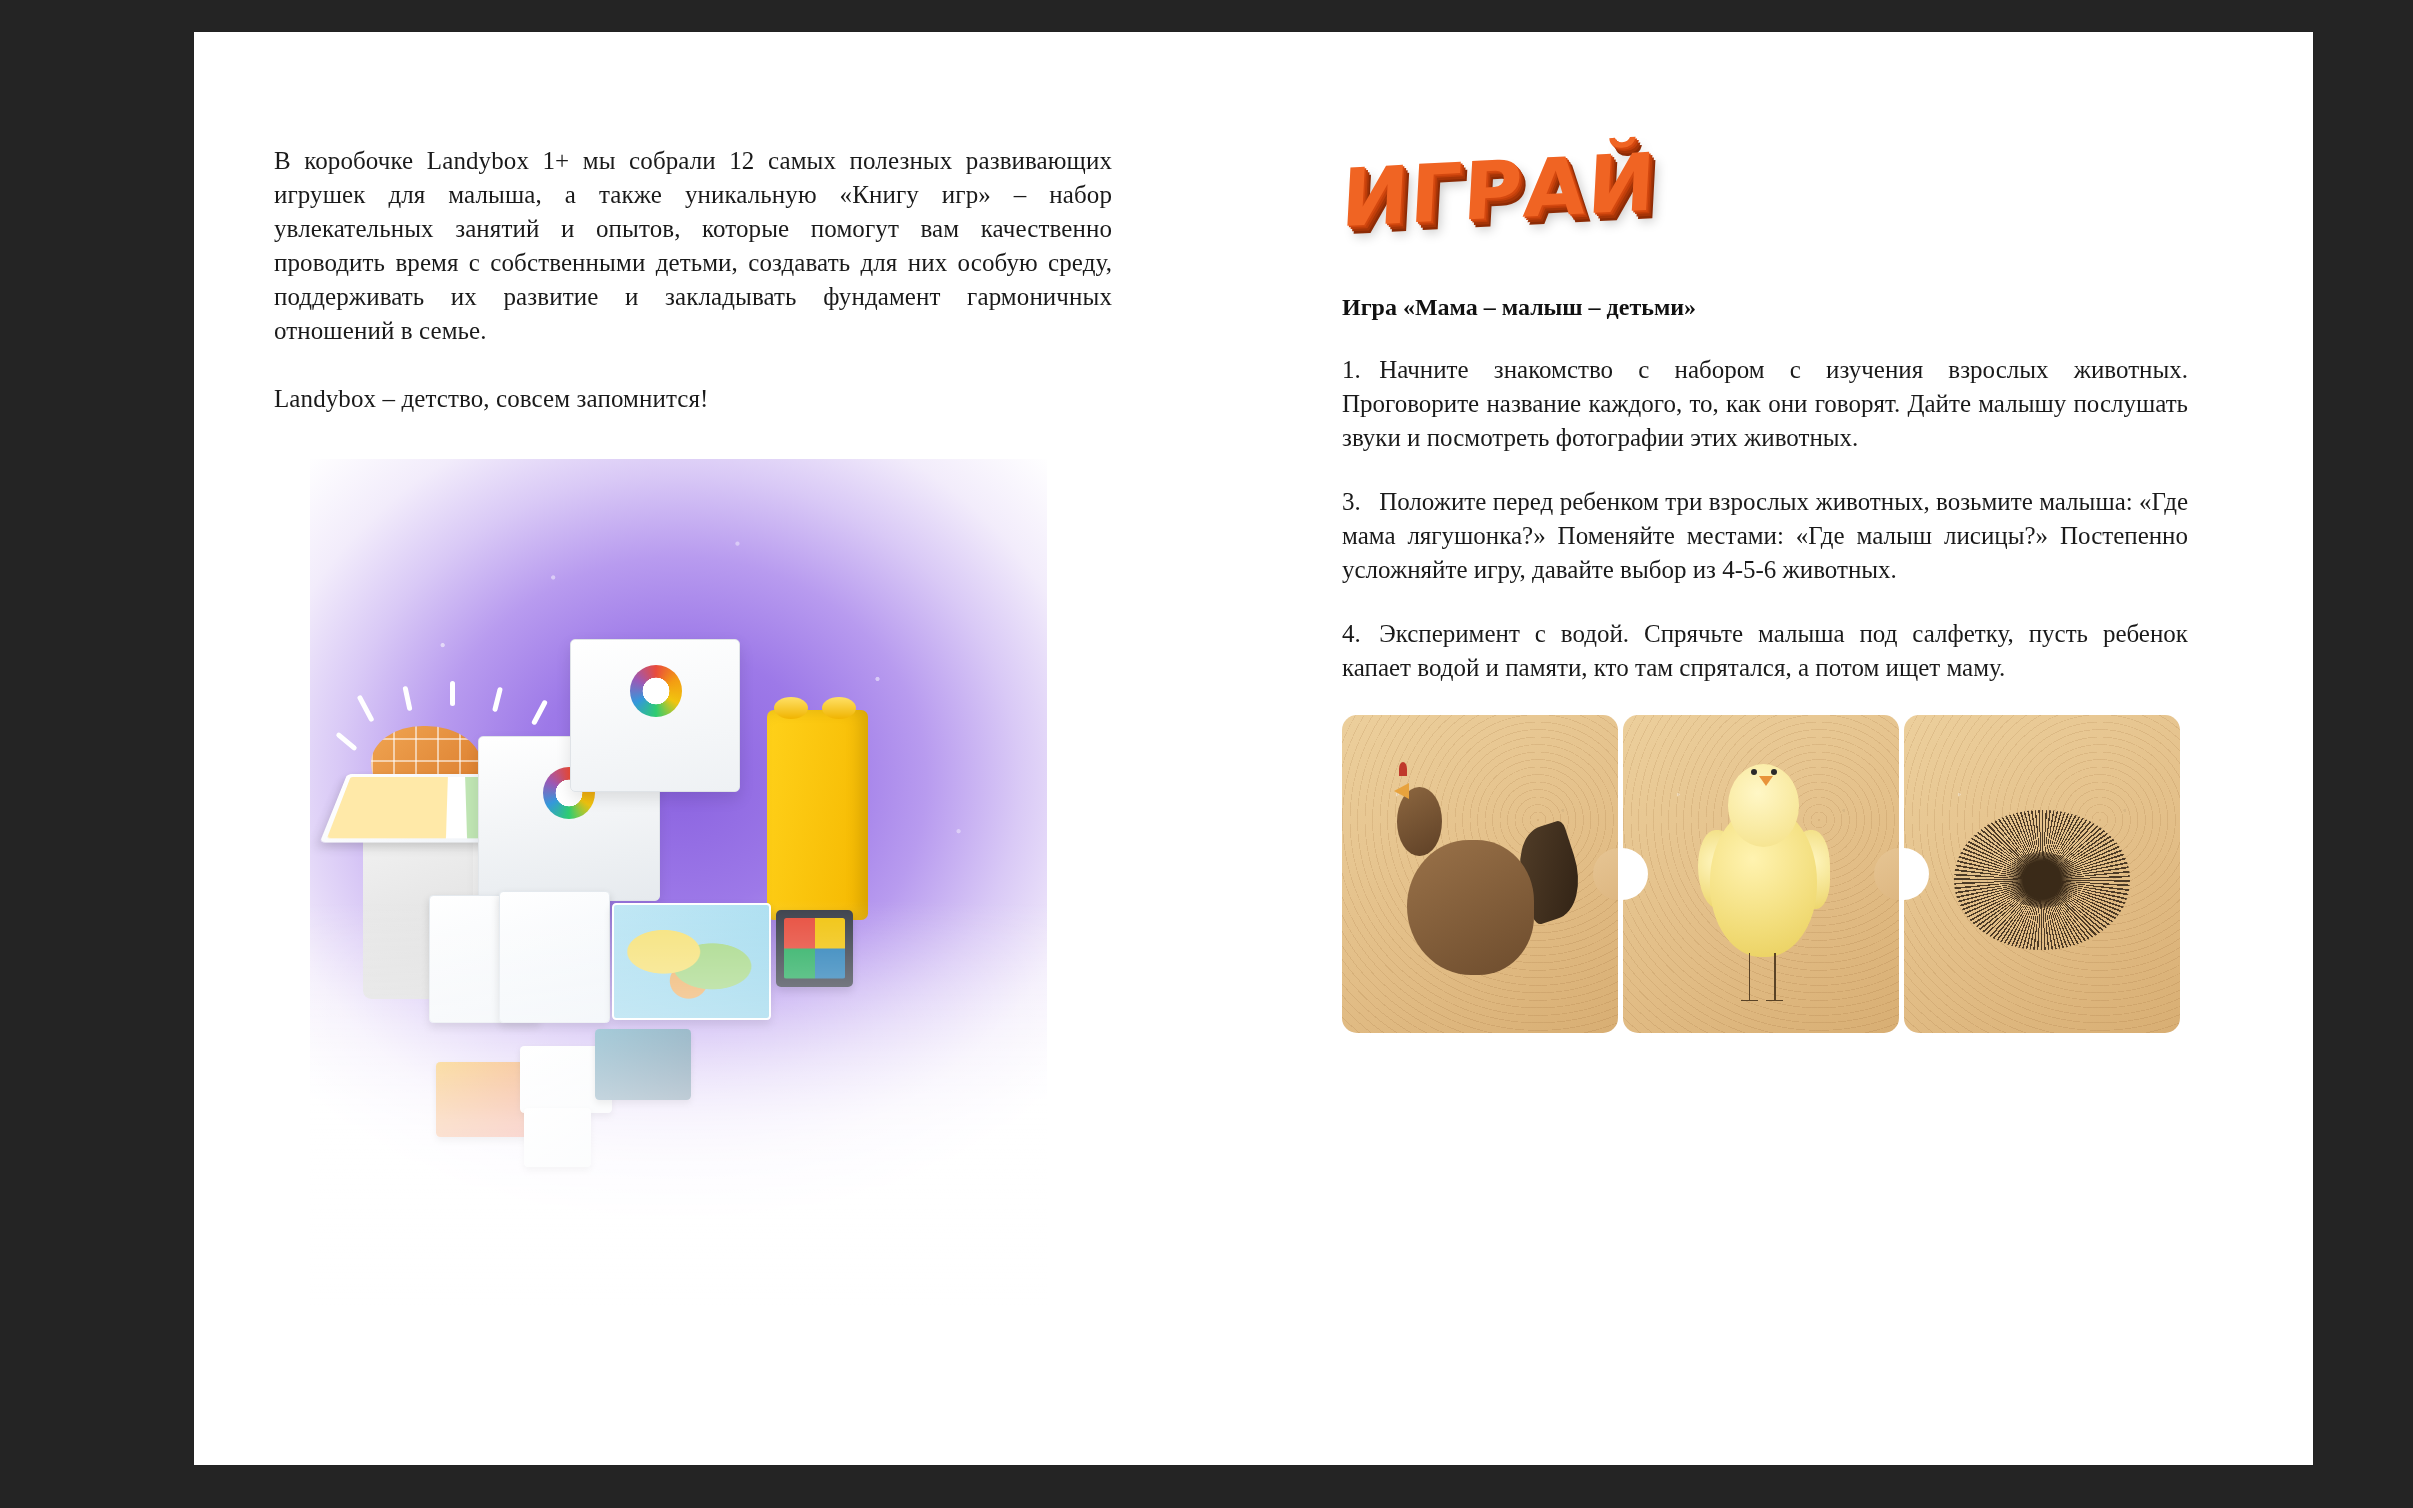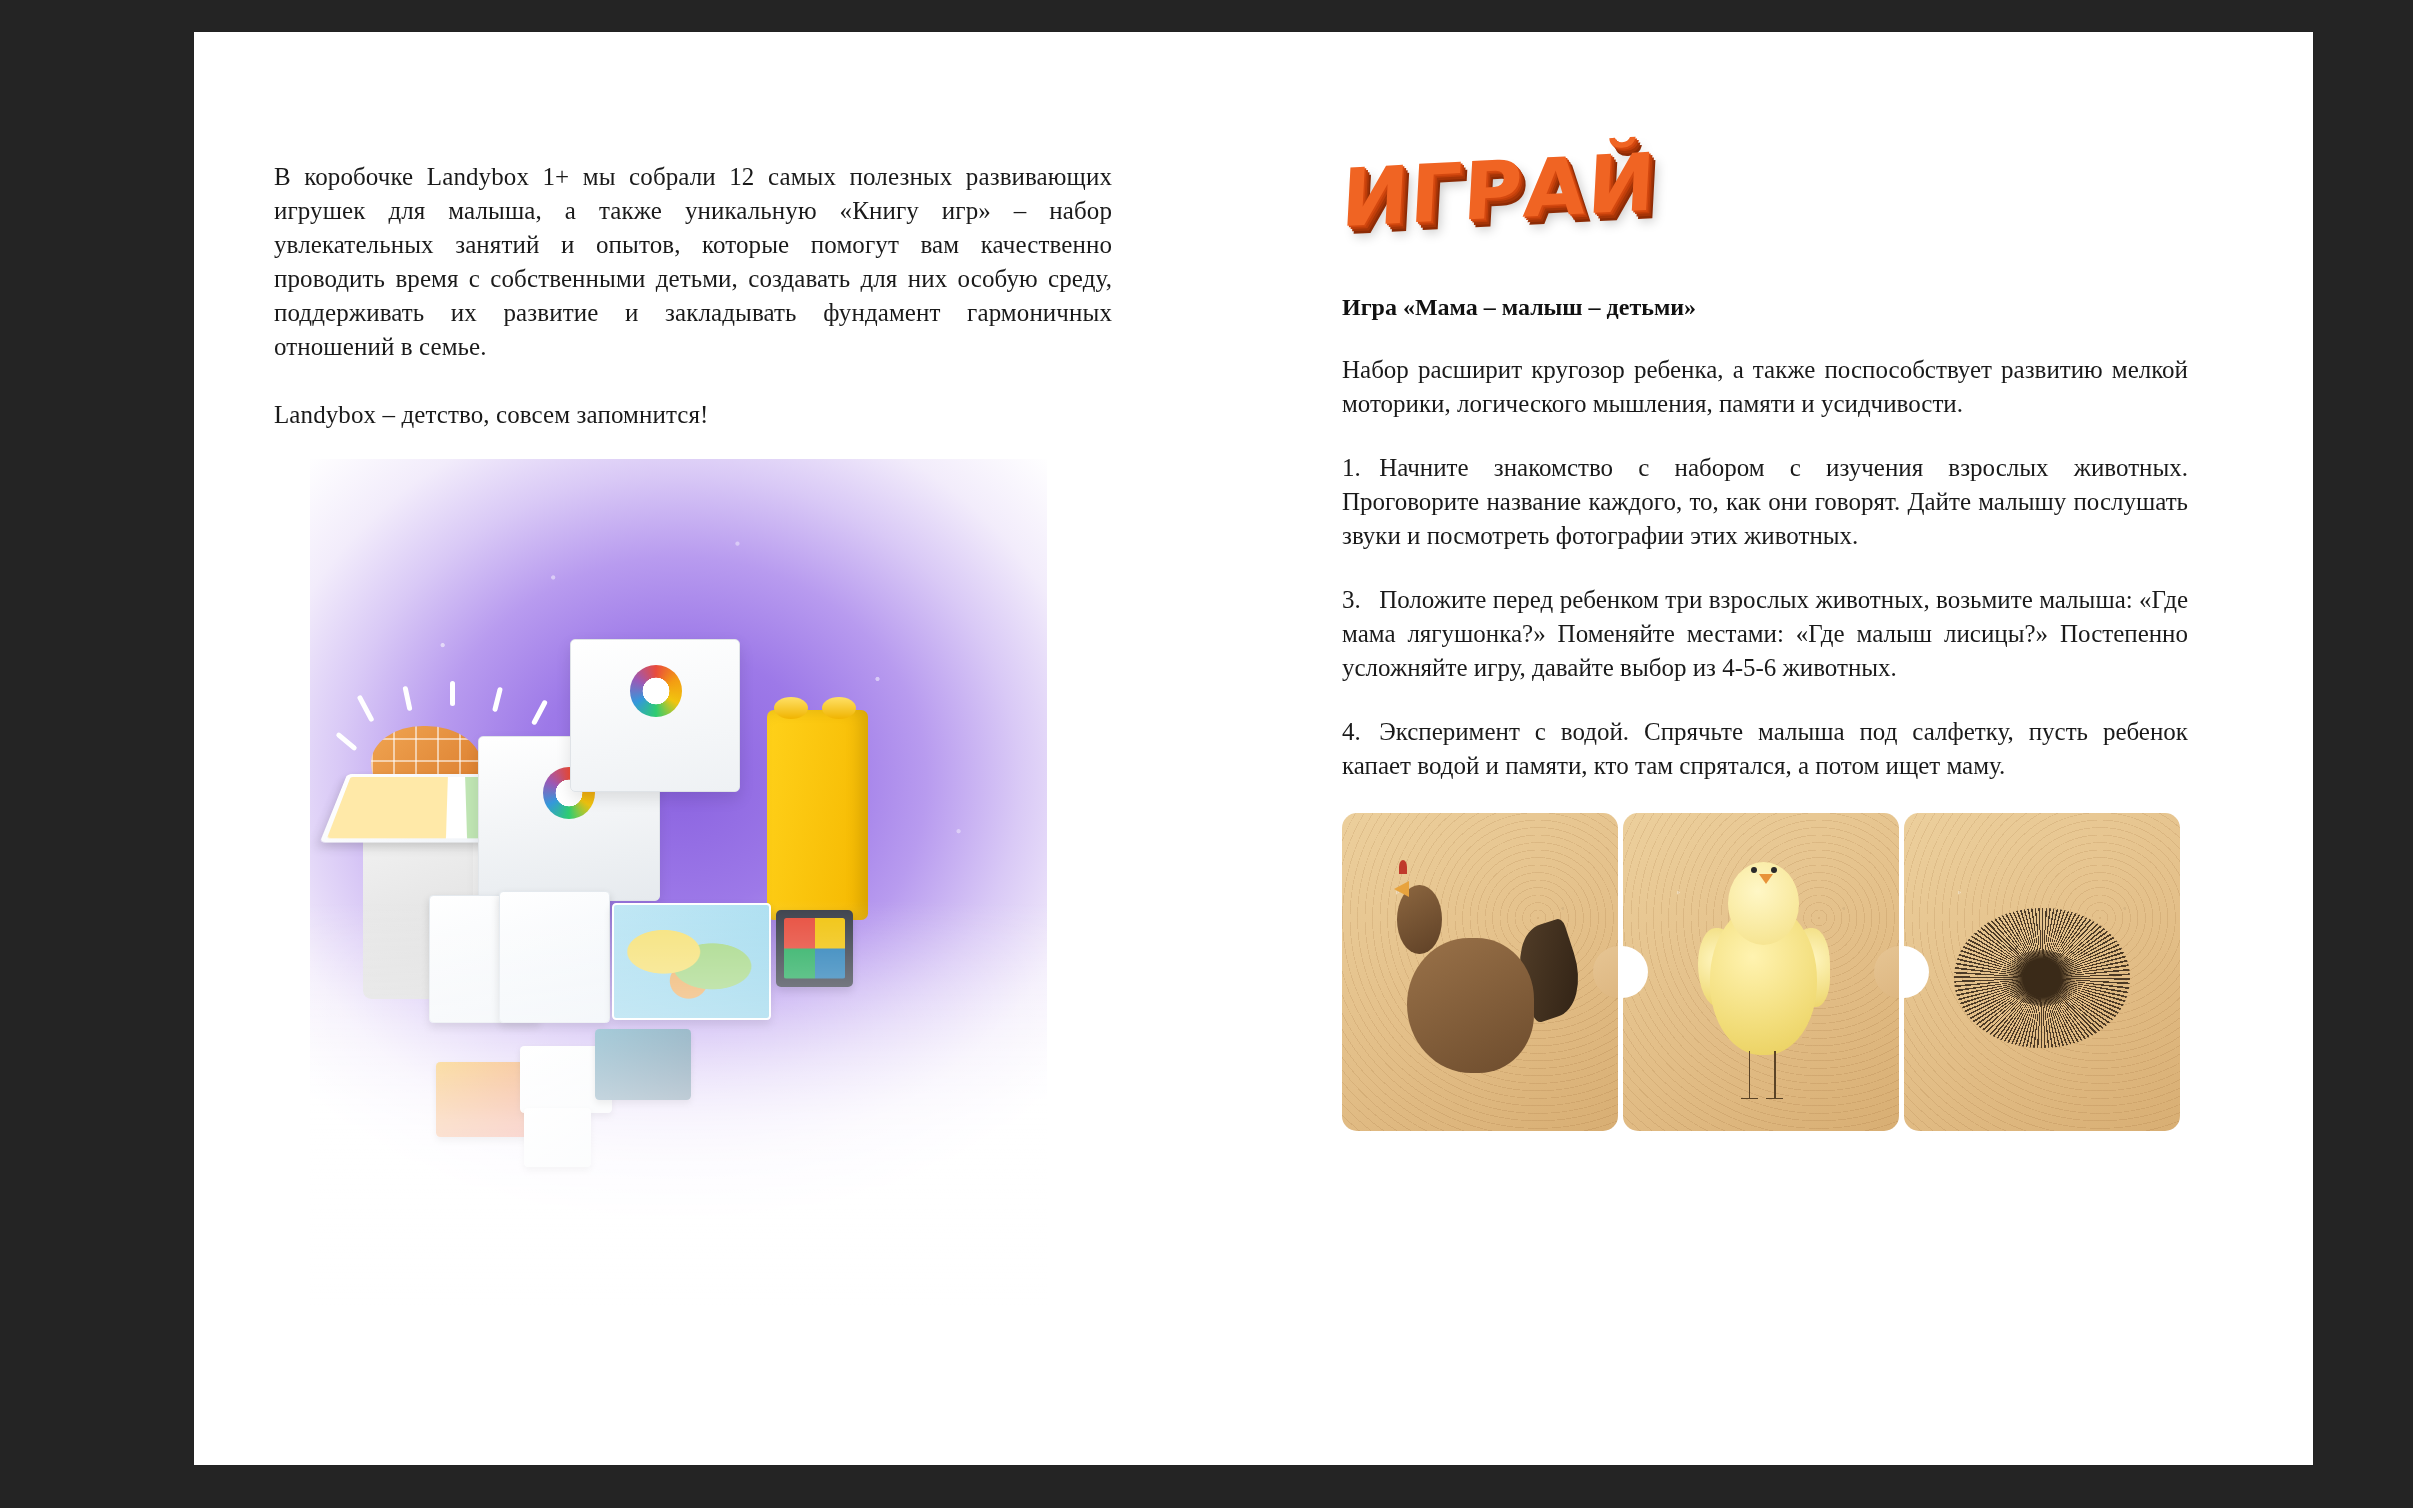--- a/index.html
+++ b/index.html
@@ -31,21 +31,21 @@
   .page-inner {
     position: relative;
     width: 100%;
     height: 100%;
   }
 
   
   .left-col {
     position: absolute;
     left: 80px;
-    top: 128px;
+    top: 112px;
     width: 838px;
   }
   .intro-para {
     font-family: "Liberation Serif", serif;
     font-size: 25px;
     line-height: 34px;
     color: #1a1a1a;
     text-align: justify;
     margin: 0 0 34px 0;
     letter-spacing: 0.1px;
@@ -524,21 +524,20 @@
       </div>
 
       <div class="right-col">
 
         <div class="igray-wordmark">
           <span class="igray-text">ИГРАЙ</span>
         </div>
 
         <h2 class="game-title">Игра «Мама – малыш – детьми»</h2>
 
-        <p class="body-para">Набор расширит кругозор ребенка, а также поспособствует развитию мелкой моторики, логического мышления, памяти и усидчивости.</p>
 
         <p class="body-para">
           <span class="step-num">1.</span><span>Начните знакомство с набором с изучения взрослых животных. Проговорите название каждого, то, как они говорят. Дайте малышу послушать звуки и посмотреть фотографии этих животных.</span>
         </p>
 
 
         <p class="body-para">
           <span class="step-num">3.</span><span>Положите перед ребенком три взрослых животных, возьмите малыша: «Где мама лягушонка?» Поменяйте местами: «Где малыш лисицы?» Постепенно усложняйте игру, давайте выбор из 4-5-6 животных.</span>
         </p>
 

